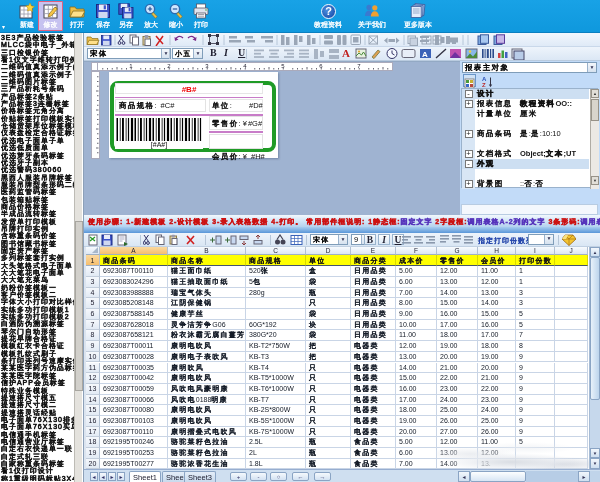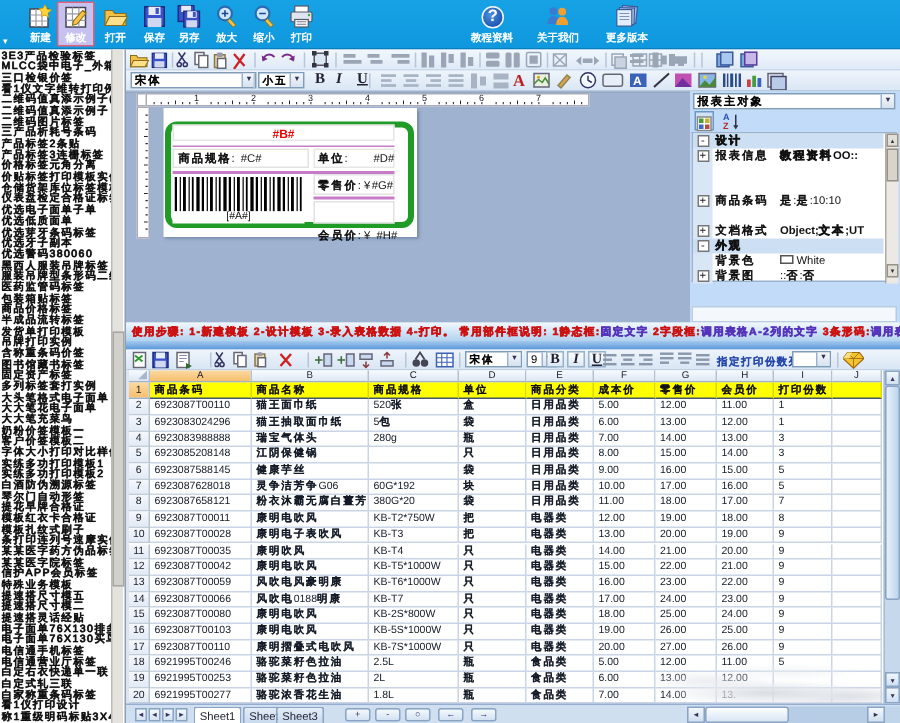--- a/index.html
+++ b/index.html
@@ -414,37 +414,37 @@
 <div class="ab" style="left:0;top:0;width:13px;height:100px;background:#d8e6f5"></div>
 <div class="prow sec" style="top:0">
         <b class="box">-</b>
         <span class="nm cjk" style="font-weight:bold">设计</span>
       </div>
 <div class="prow" style="top:10px">
         <b class="box">+</b>
         <span class="nm cjk">报表信息</span>
         <span class="vl" style="font-weight:bold"><span class="cjk">教程资料</span>OO::</span>
       </div>
+<div class="prow" style="top:20px">
+        <span class="nm cjk">计量单位</span>
+        <span class="vl cjk">厘米</span>
+      </div>
 <div class="prow" style="top:40px">
         <b class="box">+</b>
         <span class="nm cjk">商品条码</span>
         <span class="vl" style="font-weight:normal"><span class="cjk">是</span>:<span class="cjk">是</span>:10:10</span>
       </div>
 <div class="prow" style="top:60px">
         <b class="box">+</b>
         <span class="nm cjk">文档格式</span>
         <span class="vl" style="font-weight:bold">Object;<span class="cjk">文本</span>;UT</span>
       </div>
 <div class="prow sec" style="top:70px">
         <b class="box">-</b>
         <span class="nm cjk" style="font-weight:bold">外观</span>
-      </div>
-<div class="prow" style="top:80px">
-        <span class="nm cjk">背景色</span>
-        <span class="vl"><i style="display:inline-block;width:9px;height:6px;background:#fff;border:1px solid #555;margin-right:2px"></i>White</span>
       </div>
 <div class="prow" style="top:90px">
         <b class="box">+</b>
         <span class="nm cjk">背景图</span>
         <span class="vl">::<span class="cjk">否</span>:<span class="cjk">否</span></span>
       </div>
 <div class="ab" style="left:128px;top:0;width:9px;height:100px;background:#ece9e4;border-left:1px solid #b0aca4">
   <div class="ab" style="left:0;top:0;width:8px;height:9px;background:#e2dfd8;border:1px solid #979288;font-size:4px;color:#333;text-align:center;line-height:8px">▲</div>
   <div class="ab" style="left:0;top:10px;width:8px;height:22px;background:#d8d4cc;border:1px solid #979288"></div>
   <div class="ab" style="left:0;top:87px;width:8px;height:9px;background:#e2dfd8;border:1px solid #979288;font-size:4px;color:#333;text-align:center;line-height:8px">▼</div>

